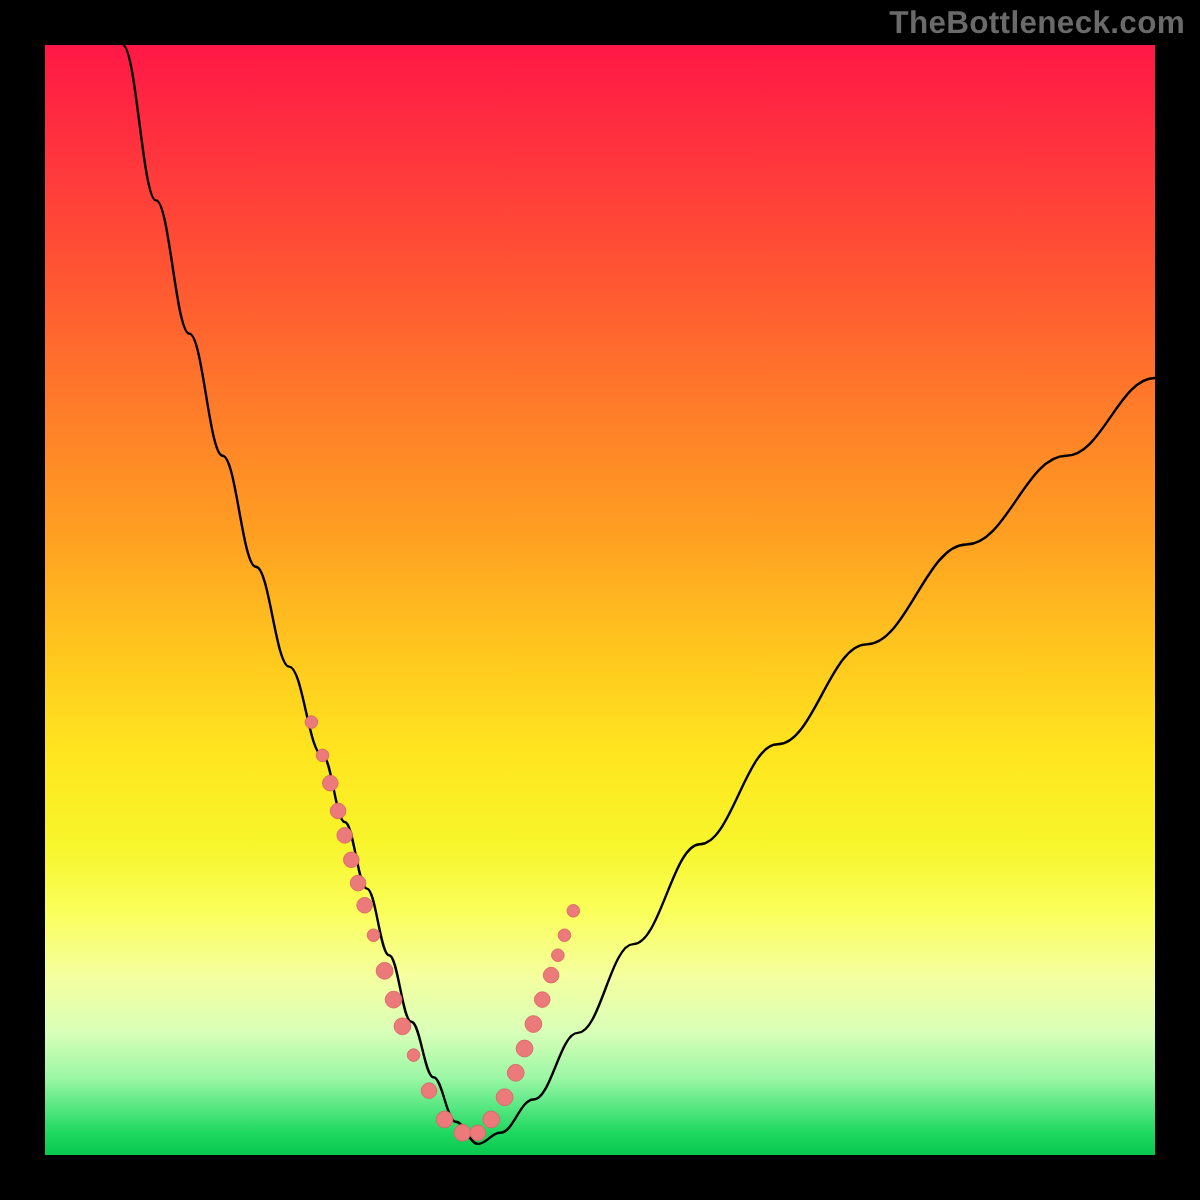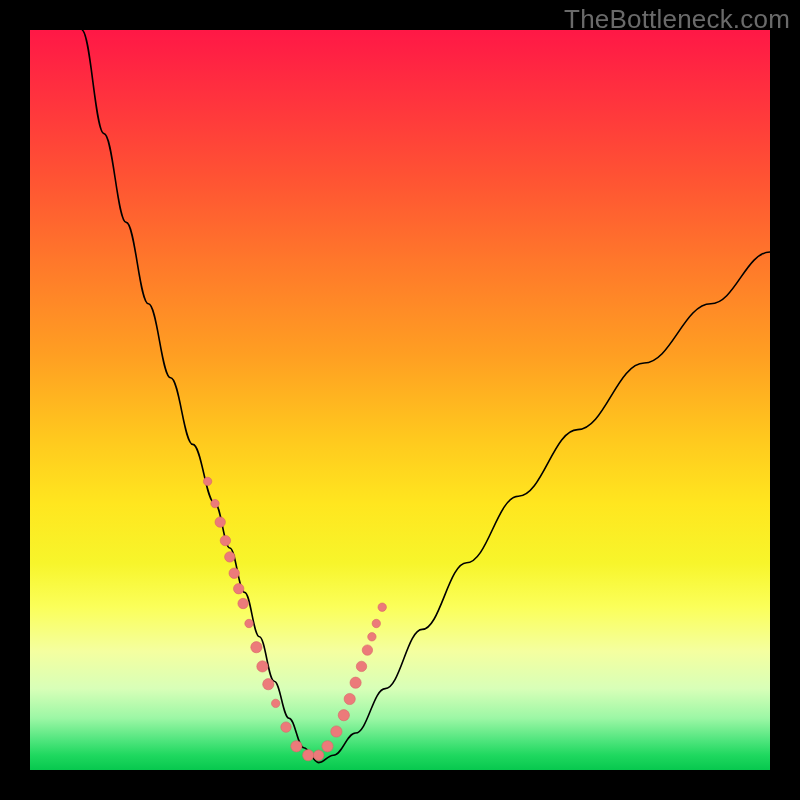--- a/index.html
+++ b/index.html
@@ -36,22 +36,22 @@
   svg.curve {
     position: absolute;
     left: 0; top: 0;
     width: 740px; height: 740px;
   }
   .watermark {
     position: absolute;
     top: 4px;
     right: 10px;
     font-family: Arial, Helvetica, sans-serif;
-    font-size: 26px;
-    font-weight: 400;
+    font-size: 21px;
+    font-weight: 700;
     color: #6a6a6a;
     letter-spacing: 0.2px;
     text-align: right;
   }
 </style>
 </head>
 <body>
 <div class="stage">
   <div class="watermark">TheBottleneck.com</div>
   <div class="plot">

